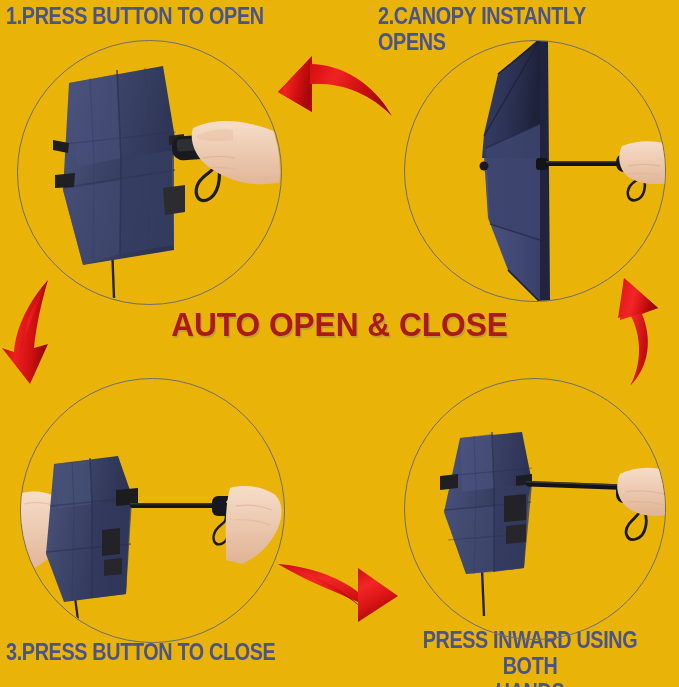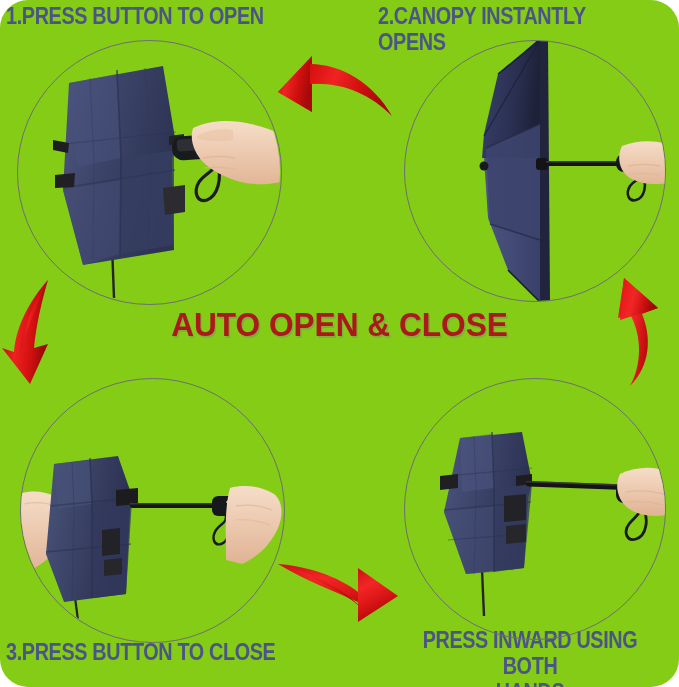--- a/index.html
+++ b/index.html
@@ -7,23 +7,22 @@
     padding: 0;
     background: #ffffff;
   }
   body {
     font-family: "Liberation Sans", sans-serif;
   }
   #page {
     position: relative;
     width: 679px;
     height: 687px;
-    background: #84cc16;
+    background: #eab308;
     overflow: hidden;
-    border-radius: 28px;
   }
 
   
   .caption {
     position: absolute;
     color: #4b5489;
     font-family: "Liberation Sans", sans-serif;
     font-weight: 700;
     font-size: 23px;
     letter-spacing: -0.4px;

